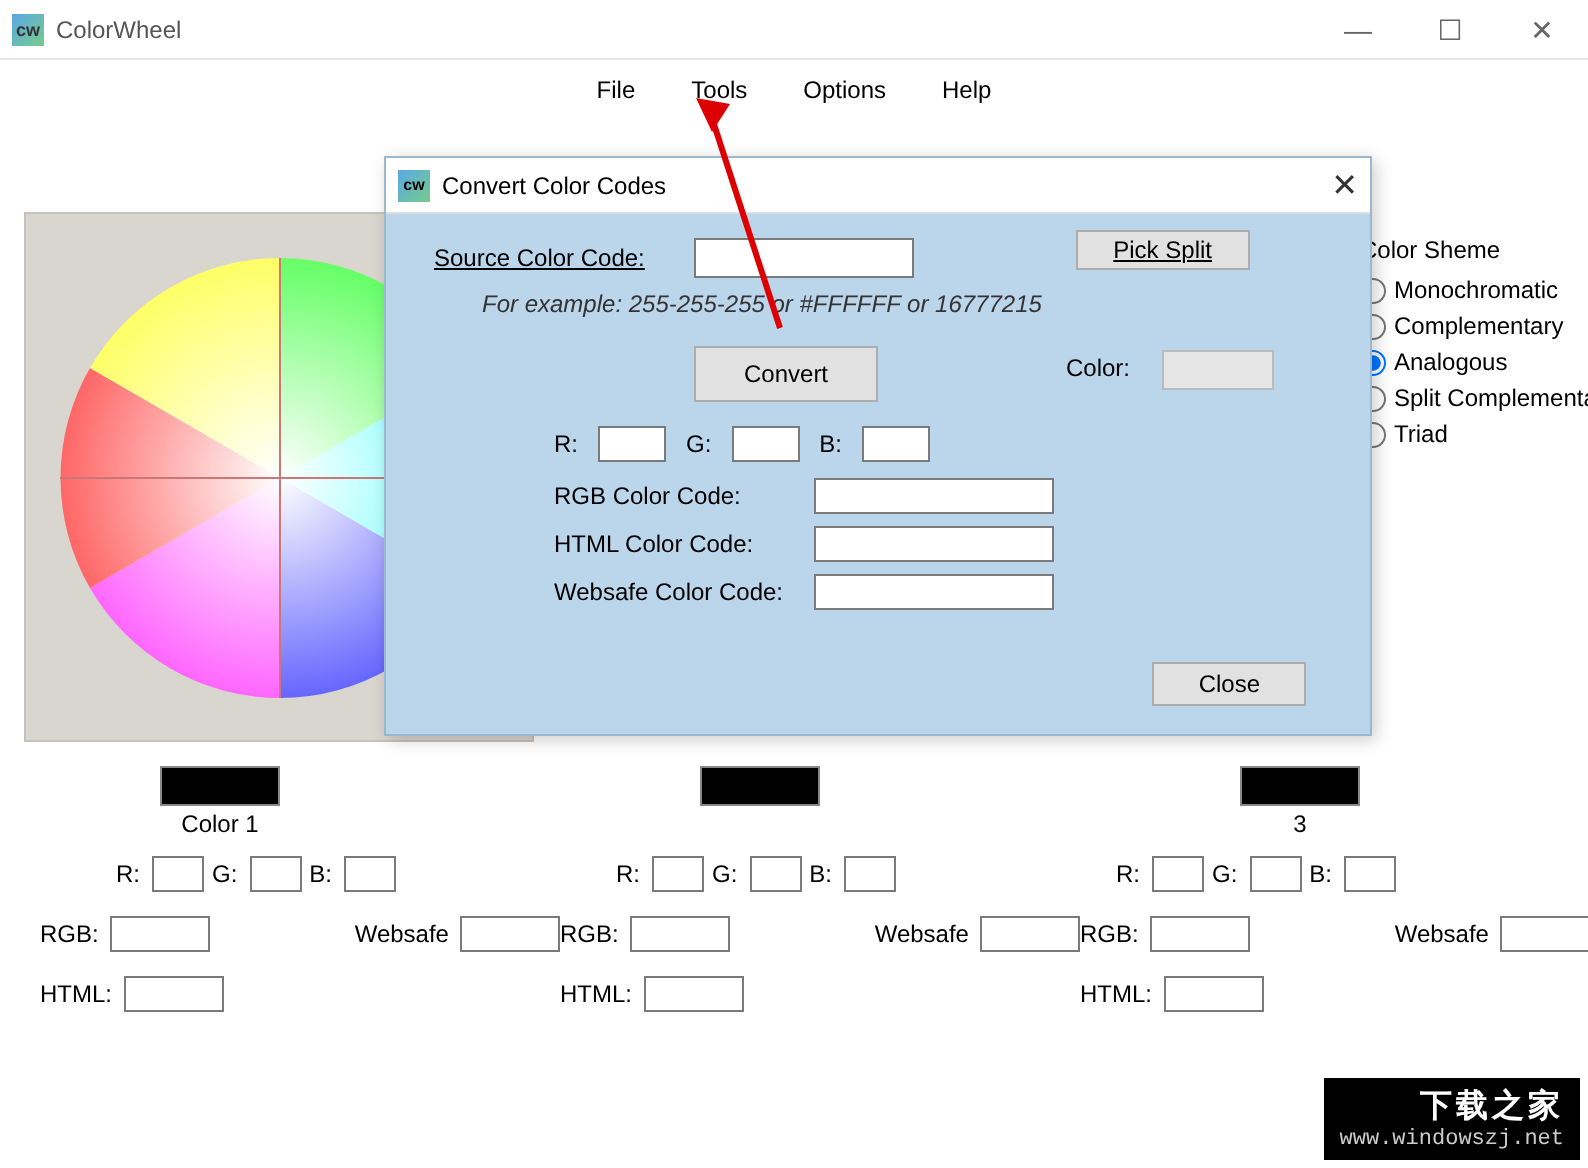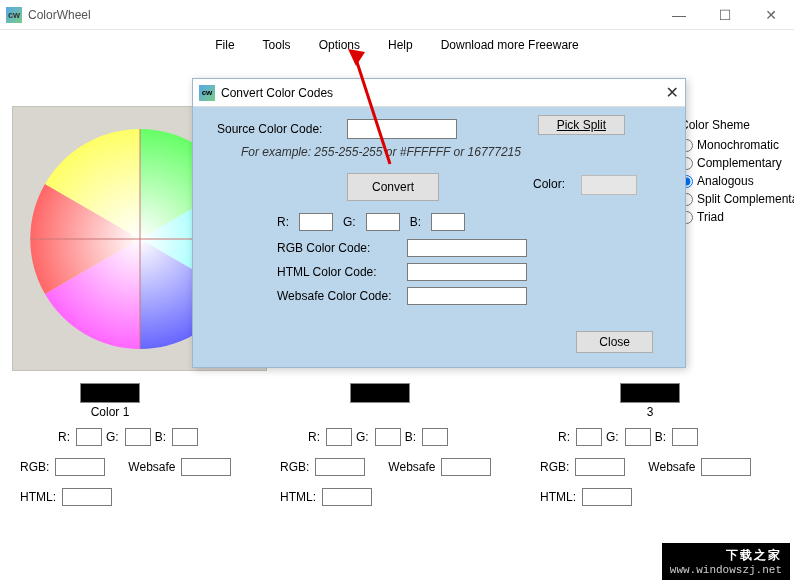--- a/index.html
+++ b/index.html
@@ -38,33 +38,33 @@
 .swatches { position: absolute; left: 80px; top: 325px; display: flex; gap: 210px; }
 .swatch-col { text-align: center; }
 .swatch { width: 60px; height: 20px; background: #000; border: 1px solid #888; margin: 0 auto; }
 .swatch-label { margin-top: 2px; }
 
 .rgb-row { position: absolute; top: 370px; display: flex; align-items: center; gap: 4px; }
 .rgb-row .lbl { margin-right: 2px; }
 .rgb-row input { width: 26px; height: 18px; border: 1px solid #7a7a7a; }
 .r1 { left: 58px; } .r2 { left: 308px; } .r3 { left: 558px; }
 
-.code-row { position: absolute; display: flex; align-items: center; gap: 23px; }
+.code-row { position: absolute; display: flex; align-items: center; gap: 72px; }
 .code-row .grp { display: flex; align-items: center; gap: 6px; }
 .code-row input { width: 50px; height: 18px; border: 1px solid #7a7a7a; }
 .cr1 { top: 400px; } .cr2 { top: 430px; }
 .c1 { left: 20px; } .c2 { left: 280px; } .c3 { left: 540px; }
 
 
 .dialog { position: absolute; left: 192px; top: 78px; width: 494px; height: 290px; background: #BBD5EB; border: 1px solid #9cb8d0; box-shadow: 2px 2px 8px rgba(0,0,0,.2); }
 .dlg-title { height: 28px; background: #fff; display: flex; align-items: center; padding: 0 6px; border-bottom: 1px solid #ddd; }
 .dlg-title .icon { width: 16px; height: 16px; margin-right: 6px; display: inline-flex; align-items: center; justify-content: center; background: linear-gradient(135deg,#5aa7e8,#7c8); font-size: 8px; font-weight: bold; }
 .dlg-title .close { margin-left: auto; font-size: 16px; color: #333; cursor: pointer; }
 .dlg-body { position: relative; padding: 12px 24px; height: calc(100% - 28px); }
-.dlg-body .row { display: flex; align-items: center; margin-bottom: 6px; }
+.dlg-body .row { display: flex; align-items: center; margin-bottom: 6px; text-decoration: underline; }
 .dlg-body label { width: 130px; }
 .dlg-body input.txt { height: 20px; border: 1px solid #7a7a7a; background: #fff; padding: 0 3px; }
 .dlg-body .src { width: 110px; }
 .dlg-body .example { font-style: italic; color: #333; margin-left: 24px; margin-bottom: 14px; }
 .btn { background: #e1e1e1; border: 1px solid #adadad; padding: 3px 18px; cursor: pointer; }
 .pick-btn { position: absolute; right: 60px; top: 8px; padding: 2px 18px; text-decoration: underline; }
 .convert-btn { margin-left: 130px; margin-bottom: 12px; padding: 6px 24px; }
 .close-btn { position: absolute; right: 32px; bottom: 14px; padding: 3px 22px; }
 .color-lbl { position: absolute; right: 120px; top: 70px; }
 .color-sw { position: absolute; right: 48px; top: 68px; width: 56px; height: 20px; background: #e6e6e6; border: 1px solid #bbb; }
@@ -72,42 +72,41 @@
 .rgb3 input { width: 34px; height: 18px; border: 1px solid #7a7a7a; }
 .code-line { display: flex; align-items: center; margin-bottom: 6px; }
 .code-line label { width: 130px; margin-left: 60px; }
 .code-line input { width: 120px; height: 18px; border: 1px solid #7a7a7a; }
 
 
 .arrow { position: absolute; left: 345px; top: 46px; pointer-events: none; }
 
 
 .watermark { position: absolute; right: 4px; bottom: 4px; background: #000; color: #fff; padding: 4px 8px; text-align: right; }
-.watermark .cn { font-size: 12px; font-weight: bold; letter-spacing: 2px; }
+.watermark .cn { font-size: 16px; font-weight: bold; letter-spacing: 2px; }
 .watermark .url { font-size: 11px; color: #ccc; font-family: Liberation Mono, monospace; }
 </style>
 </head>
 <body>
 
 <div class="titlebar">
   <span class="app-icon">cw</span>
   <span class="title">ColorWheel</span>
   <div class="win-controls">
     <div class="win-btn">—</div>
     <div class="win-btn">☐</div>
     <div class="win-btn">✕</div>
   </div>
 </div>
 
 <div class="menubar">
   <span>File</span>
   <span>Tools</span>
   <span>Options</span>
   <span>Help</span>
-  <span>Download more Freeware</span>
 </div>
 
 <div class="main">
 
   <div class="follow-row">
     <div class="checkbox">
       <span class="box"></span>
       <span>Follow-Preview</span>
     </div>
     <div class="dropdown">

